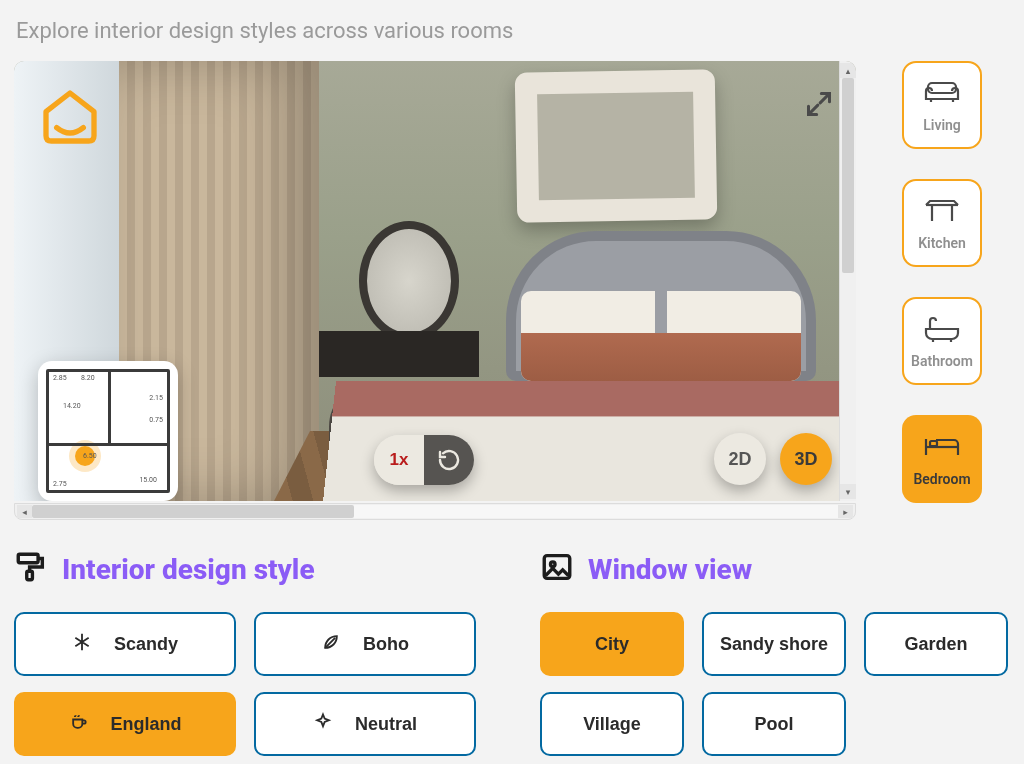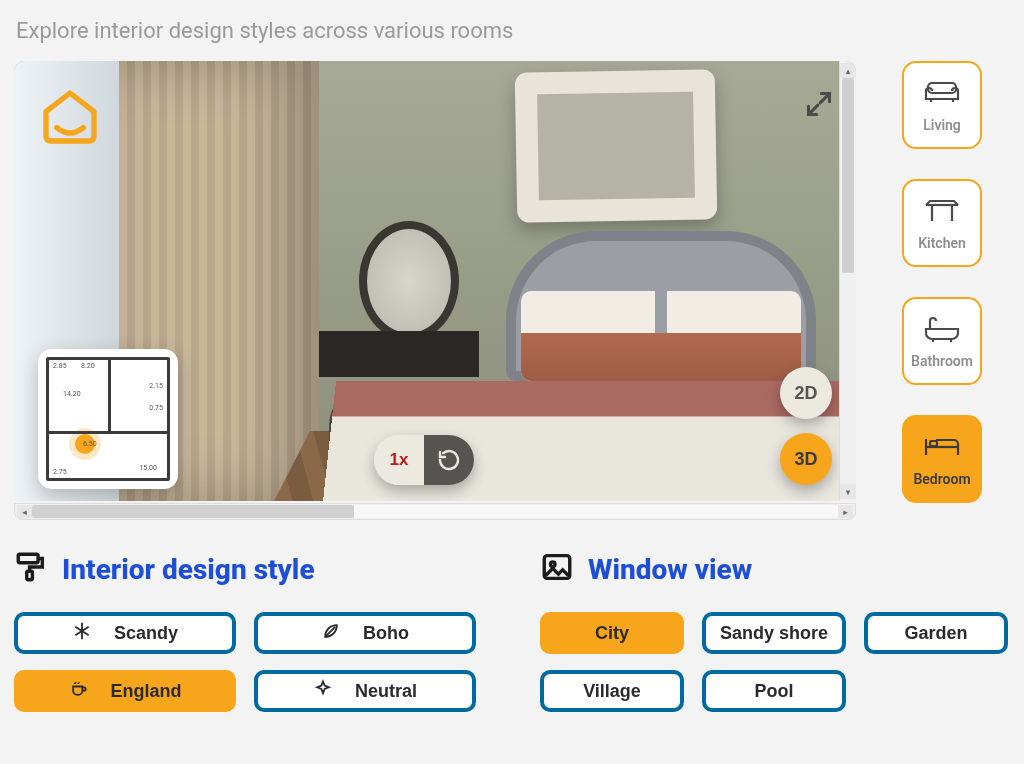--- a/index.html
+++ b/index.html
@@ -101,21 +101,21 @@
   .logo-badge {
     position:absolute; left:24px; top:24px; width:64px; height:64px;
   }
   .logo-badge svg { width:100%; height:100%; }
   .expand-btn {
     position:absolute; right:20px; top:26px; width:34px; height:34px;
     display:flex; align-items:center; justify-content:center;
     cursor:pointer; color:#4a4a4a;
   }
   .floorplan-card {
-    position:absolute; left:24px; bottom:12px; width:140px; height:140px;
+    position:absolute; left:24px; bottom:0; width:140px; height:140px;
     background:#fff; border-radius:14px; padding:8px;
     box-shadow: 0 6px 20px rgba(0,0,0,.22);
   }
   .floorplan {
     position:relative; width:100%; height:100%;
     border:3px solid #3b3b3b; border-radius:2px;
   }
   .floorplan::before, .floorplan::after {
     content:""; position:absolute; background:#3b3b3b;
   }
@@ -135,21 +135,21 @@
   }
   .ctrl-pill.left { left:360px; }
   .ctrl-pill button {
     width:50px; height:50px; border:none; cursor:pointer;
     display:flex; align-items:center; justify-content:center;
     font-size:17px; font-weight:700;
   }
   .ctrl-pill .light { background:#ece9e1; color:#b91c1c; }
   .ctrl-pill .dark  { background:#565451; color:#ece9e1; }
   .view-toggle {
-    position:absolute; right:24px; bottom:16px; display:flex; gap:14px;flex-direction:column;
+    position:absolute; right:24px; bottom:16px; display:flex; gap:14px;
   }
   .view-toggle button {
     width:52px; height:52px; border-radius:50%; border:none; cursor:pointer;
     font-size:18px; font-weight:800;
     box-shadow:0 6px 14px rgba(0,0,0,.28);
   }
   .vt-off { background:#ece9e1; color:#555; }
   .vt-on  { background:#f7a51b; color:#3a3a3a; }
 
   
@@ -191,28 +191,28 @@
   
   .panels {
     display:flex; gap:58px; margin-top:30px;
   }
   .panel { flex:0 0 auto; }
   .panel-a { width:468px; }
   .panel-b { width:468px; }
   .panel-head {
     display:flex; align-items:center; gap:14px; margin-bottom:24px;
   }
-  .panel-head h2 { font-size:28px; font-weight:800; color:#1d4ed8; }
+  .panel-head h2 { font-size:28px; font-weight:800; color:#8b5cf6; }
   .panel-head svg { width:34px; height:34px; stroke:#1c1c1c; fill:none; stroke-width:2.4; }
   .chip-grid { display:flex; flex-wrap:wrap; gap:16px 18px; }
   .chip {
-    height:42px; border-radius:10px; cursor:pointer;
+    height:64px; border-radius:10px; cursor:pointer;
     display:flex; align-items:center; justify-content:center; gap:22px;
     font-size:18px; font-weight:700;
-    border:4px solid #0369a1; background:#fff; color:#2b2b2b;
+    border:2px solid #0369a1; background:#fff; color:#2b2b2b;
   }
   .chip.on { background:#f7a51b; border-color:#f7a51b; }
   .chip svg { width:20px; height:20px; stroke:#2b2b2b; fill:none; stroke-width:2.2; }
   .panel-a .chip { width:222px; }
   .panel-b .chip { width:144px; }
 </style>
 </head>
 <body>
 
 <div class="subtitle">Explore interior design styles across various rooms</div>

